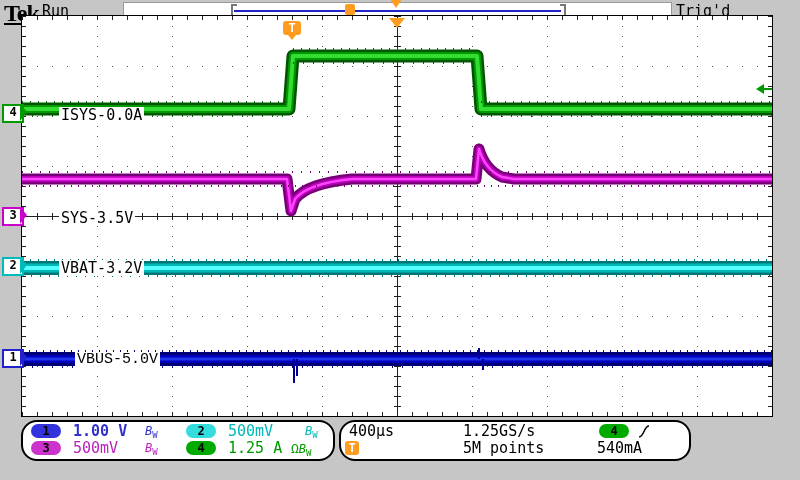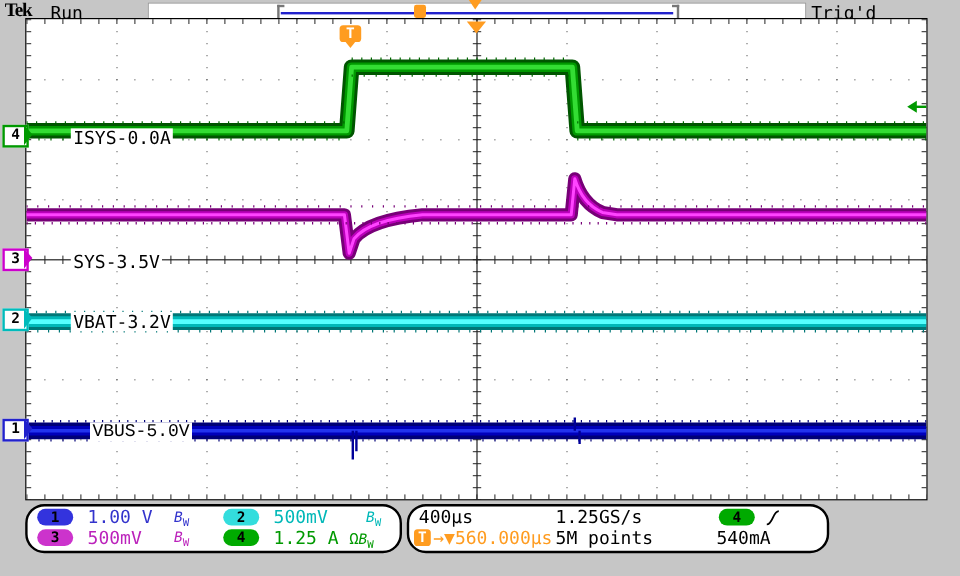--- a/index.html
+++ b/index.html
@@ -1,20 +1,20 @@
 <!DOCTYPE html>
 <html><head>
 <meta charset="utf-8">
 <style>
   html,body{margin:0;padding:0;}
   .scope{position:relative;width:800px;height:480px;background:#c6c6c6;
     font-family:"DejaVu Sans Mono","Liberation Mono",monospace;overflow:hidden;}
   
   .tek-logo{position:absolute;left:4px;top:0px;font-family:"Liberation Serif","DejaVu Serif",serif;
-    font-weight:bold;font-size:16px;letter-spacing:-1px;color:#000;}
+    font-weight:bold;font-size:24px;letter-spacing:-1px;color:#000;text-decoration:underline;}
   .acq-state{position:absolute;left:42px;top:2px;font-size:15px;color:#000;}
   .trig-status{position:absolute;left:676px;top:2px;font-size:15px;color:#000;}
   .recview{position:absolute;left:123px;top:2px;width:547px;height:16px;background:#fff;
     border:1px solid #999;}
   .rec-bracket{position:absolute;top:1px;width:4px;height:12px;}
   .rec-bracket.l{left:107px;border-left:2px solid #777;border-top:2px solid #777;border-bottom:2px solid #777;}
   .rec-bracket.r{left:436px;border-right:2px solid #777;border-top:2px solid #777;border-bottom:2px solid #777;}
   .rec-line{position:absolute;left:110px;top:7px;width:327px;height:2px;background:#2222cc;}
   .rec-trig{position:absolute;left:221px;top:1px;width:10px;height:11px;background:#ff9c20;border-radius:2px;}
   .rec-trig::after{content:"";position:absolute;left:3px;top:11px;width:4px;height:3px;background:#ff9c20;}
@@ -189,21 +189,21 @@
     <span class="pt"></span>
   </div>
   <div class="ch-flag f1">
     <span>1</span>
     <span class="pt"></span>
   </div>
 
   <div class="box box-ch">
     <div class="rrow r1">
       <span class="oval o1" style="left:8px;">1</span>
-      <span class="val c1" style="left:50px;">1.00 V</span>
+      <span class="val c1" style="left:50px;font-weight:bold;">1.00 V</span>
       <span class="val c1 bw" style="left:122px;"><i>B</i><sub>W</sub></span>
       <span class="oval o2" style="left:163px;">2</span>
       <span class="val c2" style="left:205px;">500mV</span>
       <span class="val c2 bw" style="left:282px;"><i>B</i><sub>W</sub></span>
     </div>
     <div class="rrow r2">
       <span class="oval o3" style="left:8px;">3</span>
       <span class="val c3" style="left:50px;">500mV</span>
       <span class="val c3 bw" style="left:122px;"><i>B</i><sub>W</sub></span>
       <span class="oval o4" style="left:163px;">4</span>
@@ -216,19 +216,18 @@
     <div class="rrow r1">
       <span class="val black" style="left:8px;text-align:center;">400µs</span>
       <span class="val black" style="left:122px;text-align:right;">1.25GS/s</span>
       <span class="oval o4" style="left:258px;">4</span>
       <svg class="slope-icon" width="14" height="15">
         <path d="M2,13 C7,13 7,2 12,2" stroke="#000" stroke-width="1.5" fill="none"></path>
       </svg>
     </div>
     <div class="rrow r2">
       <span class="tbox">T</span>
-      <span class="val orange" style="left:20px;"><span>→</span><span>▼</span><span>560.000µs</span></span>
       <span class="val black" style="left:122px;">5M points</span>
       <span class="val black" style="left:256px;">540mA</span>
     </div>
   </div>
 
 </div>
 
 </body></html>

